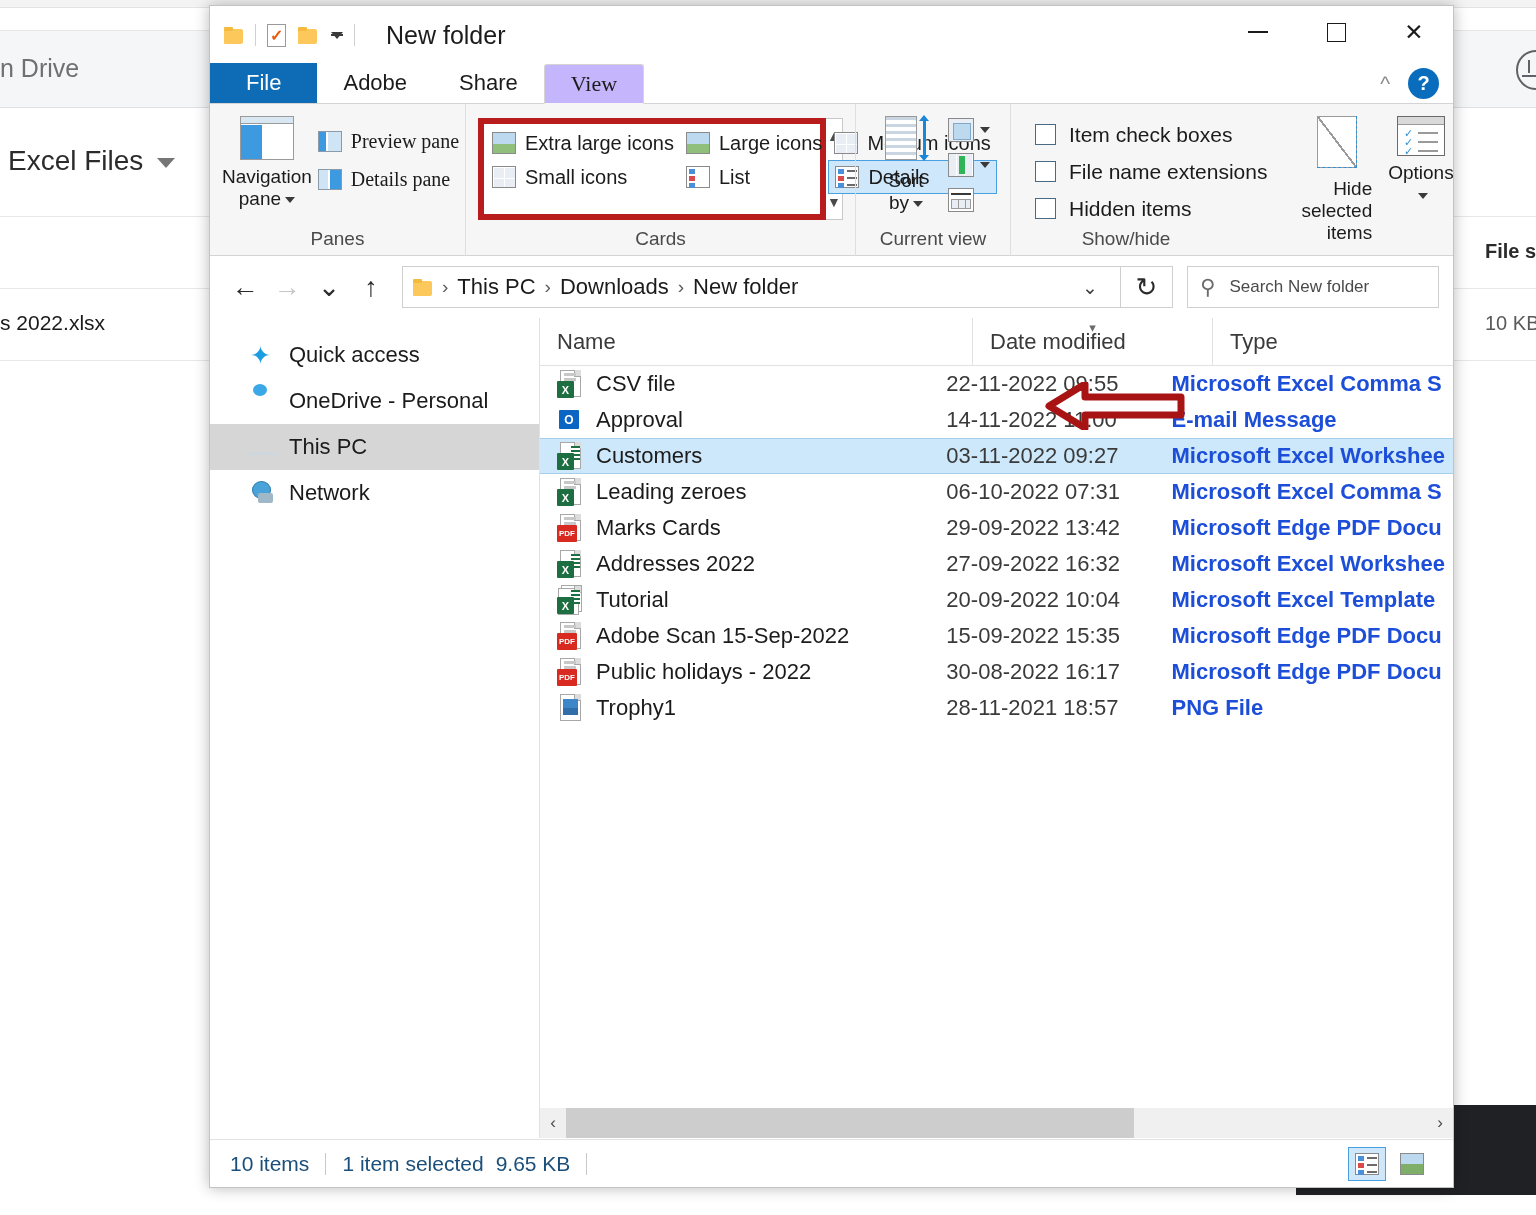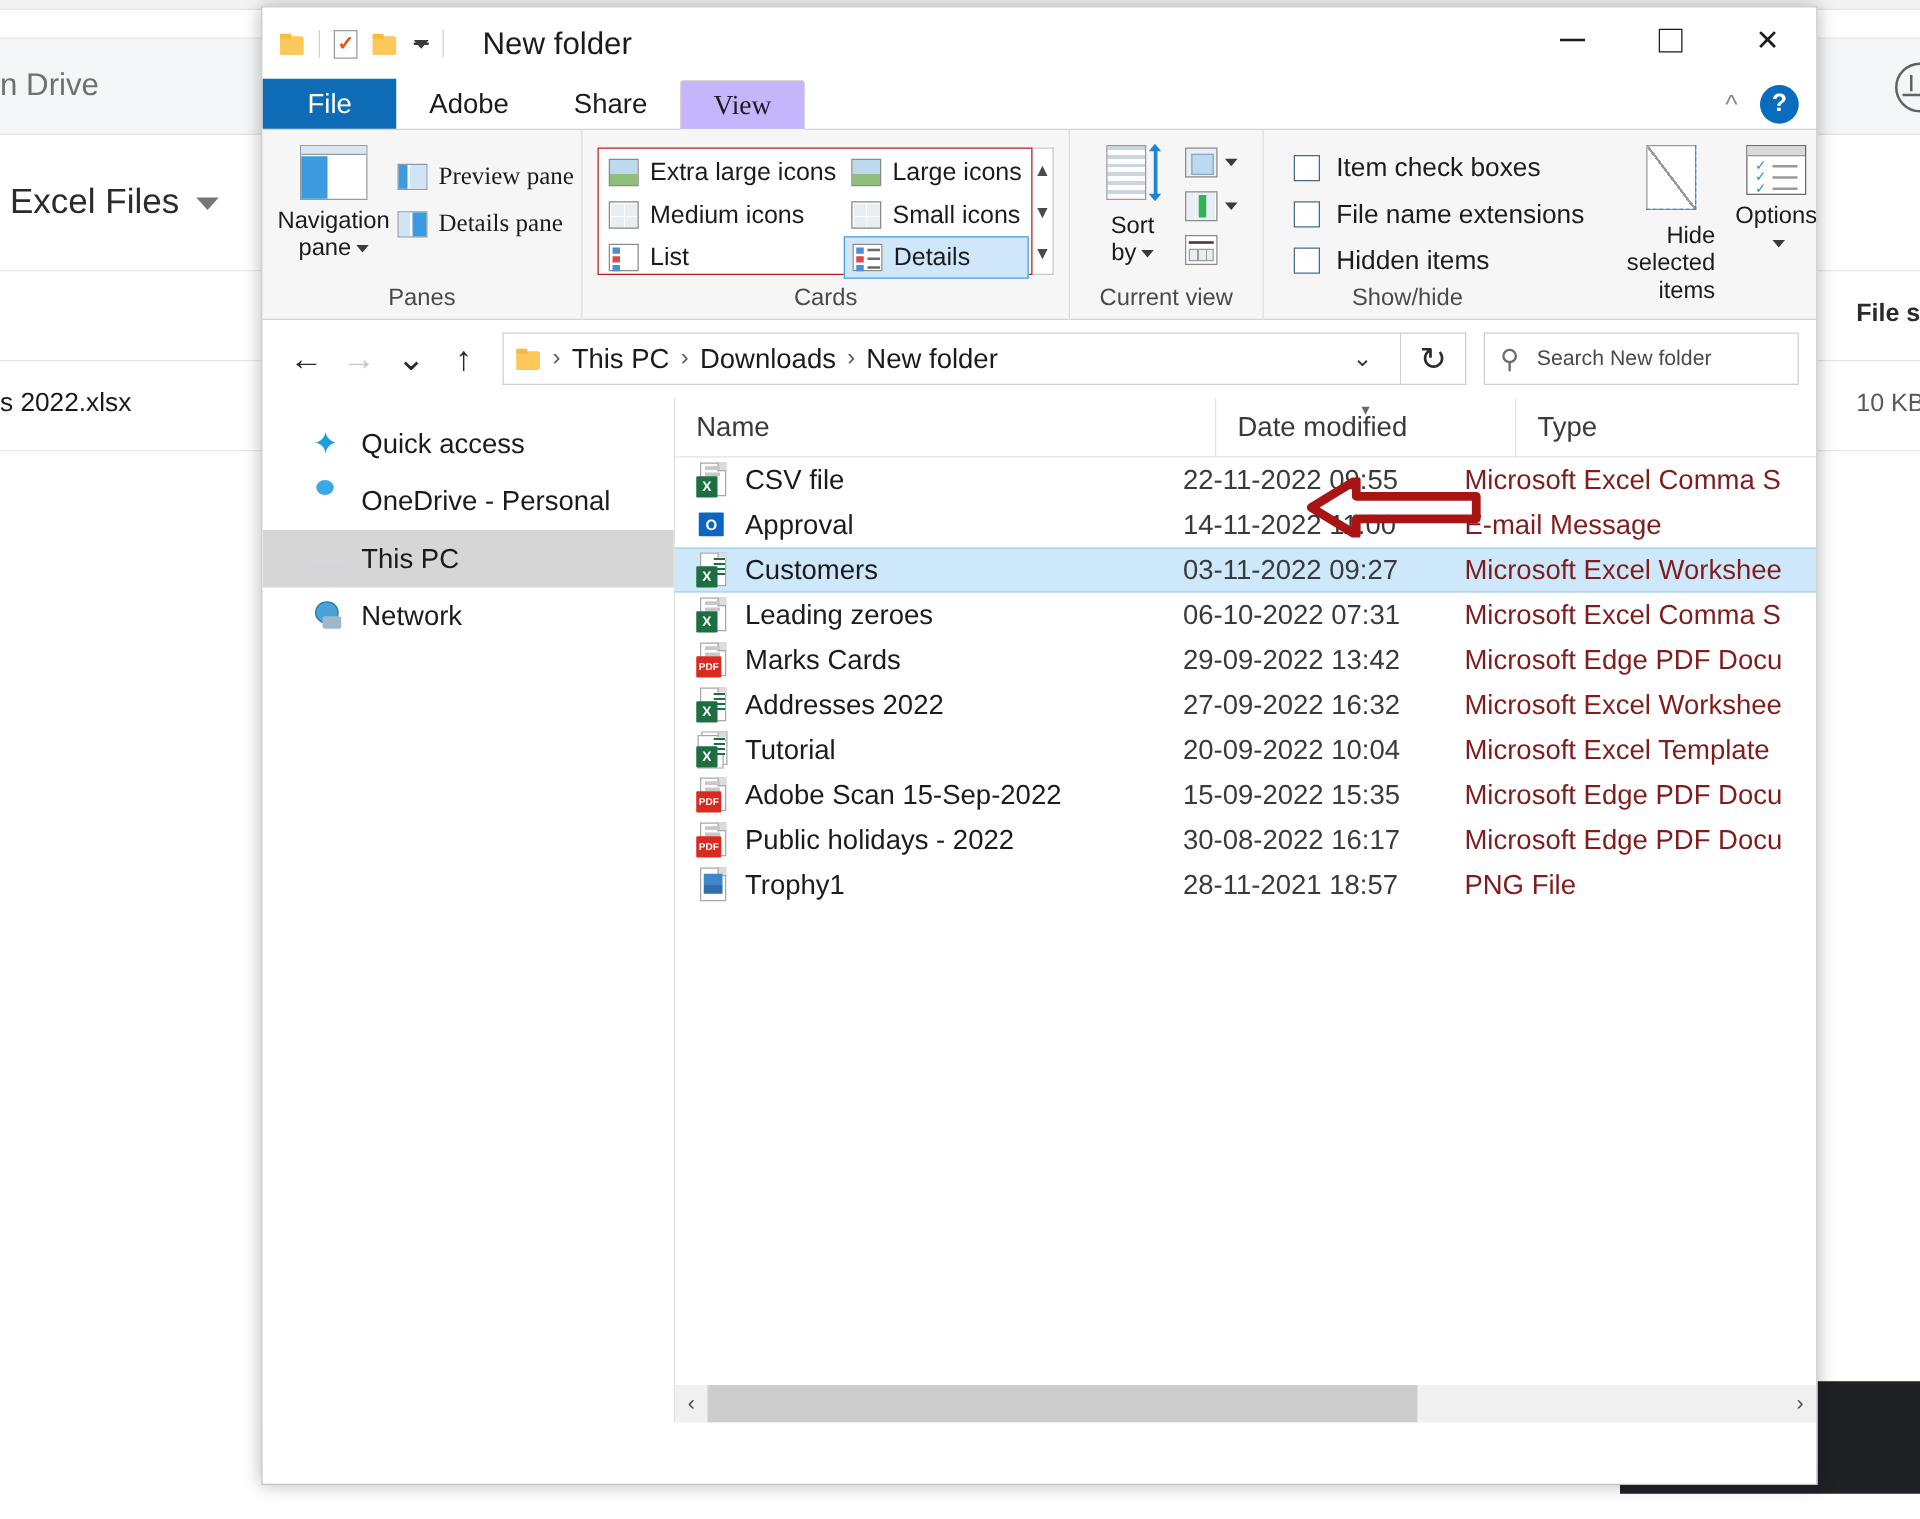--- a/index.html
+++ b/index.html
@@ -194,22 +194,22 @@
   .pane-ico {
     width: 24px; height: 21px; border: 1px solid #8a9aa8; background: #fff; position: relative; flex: none;
   }
   .pane-ico .b1 { position: absolute; left: 0; top: 0; bottom: 0; width: 7px; background: #3d9ae0; }
   .pane-ico .b2 { position: absolute; left: 9px; top: 0; bottom: 0; right: 0; background: #cfe4f5; }
   .pane-ico.det .b1 { background: #cfe4f5; width: 9px; }
   .pane-ico.det .b2 { left: 11px; background: #3d9ae0; }
 
   
   .layout-box {
-    border: 1px solid #b91c1c; background: #fff; width: 348px; height: 102px;
-    display: grid; grid-template-columns: 1fr 1fr; grid-auto-rows: 34px;
+    border: 6px solid #b91c1c; background: #fff; width: 348px; height: 102px;
+    display: grid; grid-template-columns: 1fr 1fr 1fr; grid-auto-rows: 34px;
     padding: 2px; position: relative;
   }
   .lv { display: flex; align-items: center; padding: 0 6px; font-size: 20px; color: #1b1b1b; white-space: nowrap; }
   .lv.sel { background: #cfe7fa; border: 1px solid #4a9fe0; }
   .lv .ic { width: 24px; height: 22px; margin-right: 9px; flex: none; position: relative;
             border: 1px solid #8a8a8a; background: #fff; }
   .lv .ic.pic { background: linear-gradient(#bcd9ef 55%, #8fbf7a 55%); }
   .lv .ic.grid4 { background:
       repeating-linear-gradient(#fff 0 1px, transparent 1px 11px),
       repeating-linear-gradient(90deg,#fff 0 1px, transparent 1px 11px), #e8eef4; }
@@ -358,21 +358,21 @@
   .c-date { width: 240px; }
   .c-type { width: 240px; }
 
   .frow {
     height: 36px; display: flex; align-items: center; position: relative;
   }
   .frow.sel { background: #cde8fa; border-top: 1px solid #a5d0ec; border-bottom: 1px solid #a5d0ec; }
   .fcell { font-size: 22px; color: #1b1b1b; white-space: nowrap; overflow: hidden; }
   .fcell.name { width: 432px; display: flex; align-items: center; padding-left: 17px; }
   .fcell.date { width: 240px; color: #3a3a3a; }
-  .fcell.type { width: 300px; color: #7f1d1d; }
+  .fcell.type { width: 300px; color: #1d4ed8; font-weight: bold; }
 
   .ficon { width: 26px; height: 30px; flex: none; margin-right: 13px; position: relative; }
   .ficon .page {
     position: absolute; left: 3px; top: 1px; width: 21px; height: 27px;
     background: #fff; border: 1px solid #a8a8a8;
   }
   .ficon .fold {
     position: absolute; right: 2px; top: 1px; width: 7px; height: 7px;
     background: #dcdcdc; border-left: 1px solid #a8a8a8; border-bottom: 1px solid #a8a8a8;
   }
@@ -846,13 +846,29 @@
       <div class="hscroll">
         <div class="hs-btn">‹</div>
         <div class="hs-track">
             <div class="hs-thumb"></div>
           </div>
         <div class="hs-btn">›</div>
       </div>
     </div>
   </div>
 
+  <div class="statusbar">
+    <span class="st-text">10 items</span>
+    <span class="st-sep"></span>
+    <span class="st-text">1 item selected</span>
+    <span style="width:12px"></span>
+    <span class="st-text">9.65 KB</span>
+    <span class="st-sep"></span>
+    <div class="viewtoggles">
+      <div class="vt on">
+          <span class="ic2 det"></span>
+        </div>
+      <div class="vt">
+          <span class="ic2 thumb2"></span>
+        </div>
+    </div>
+  </div>
 </div>
 
 </body></html>

